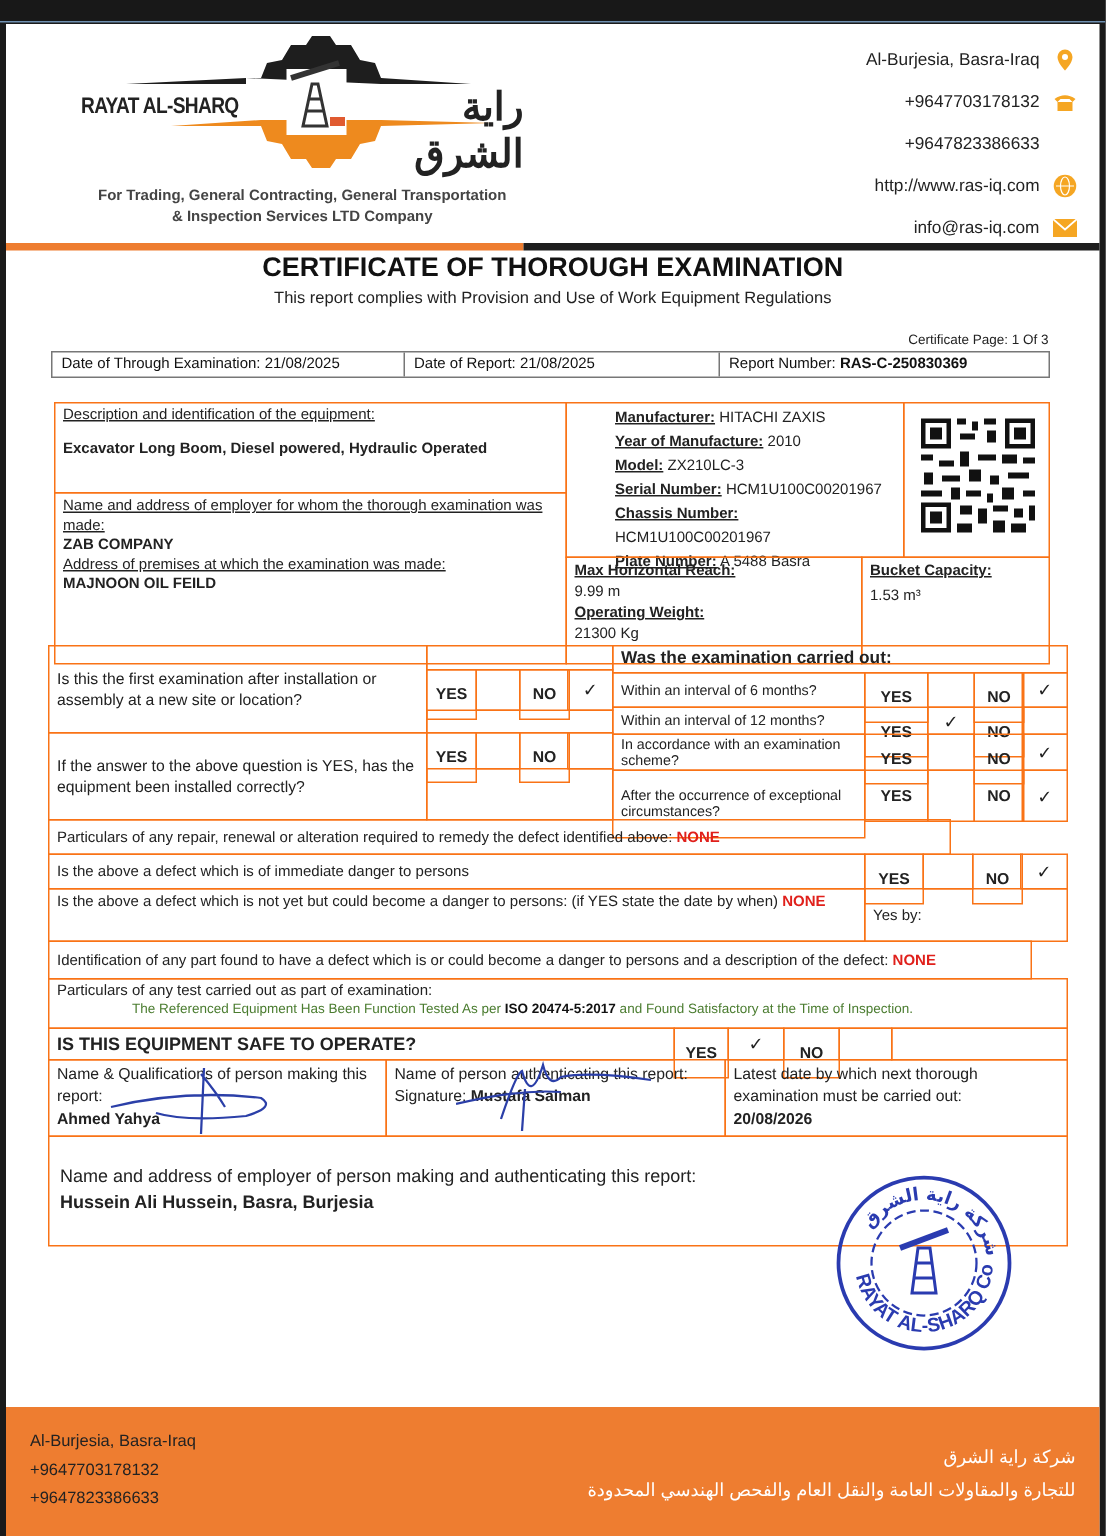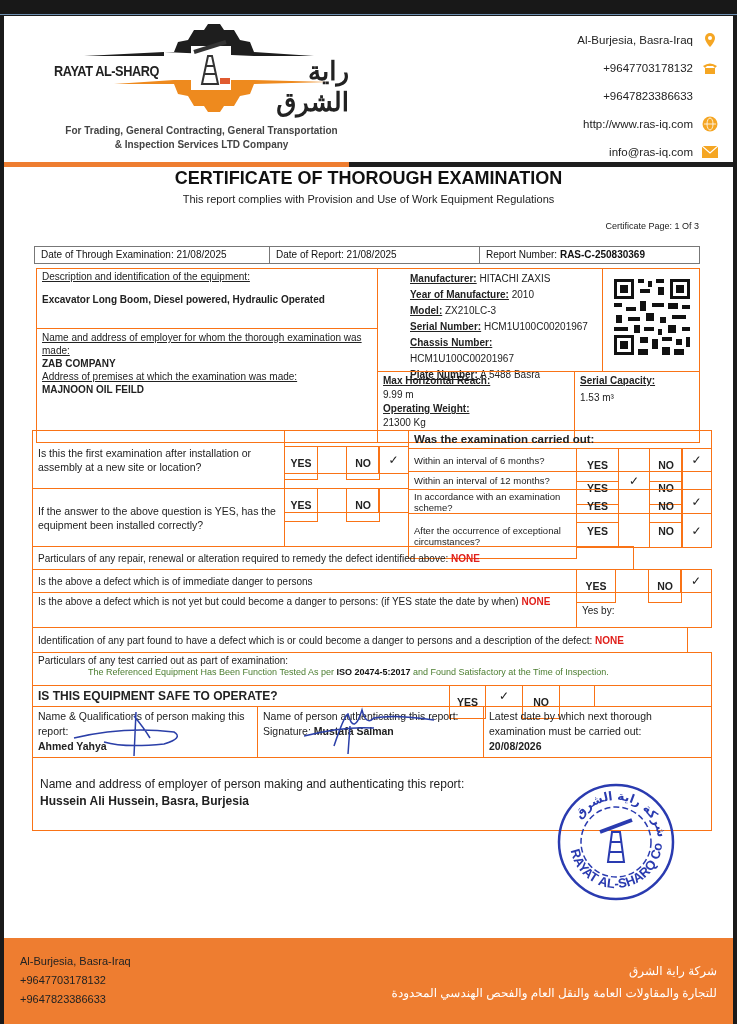--- a/index.html
+++ b/index.html
@@ -19,21 +19,21 @@
   .contact-row .ic { width: 18px; height: 16px; margin-left: 8px; display: inline-flex; align-items: center; justify-content: center; }
   .contact-row .ic.blank { visibility: hidden; }
   .stripe { position: absolute; left: 0; top: 146px; width: 729px; height: 5px; }
   .stripe .o { position: absolute; left: 0; top: 0; width: 345px; height: 5px; background: #ee7d30; }
   .stripe .d { position: absolute; left: 345px; top: 0; width: 384px; height: 5px; background: #1e1e1e; }
 
   .title { position: absolute; left: 0; width: 729px; top: 152px; text-align: center; font-weight: bold; font-size: 18px; color: #111; }
   .subtitle { position: absolute; left: 0; width: 729px; top: 177px; text-align: center; font-size: 11px; color: #222; }
   .cert-page { position: absolute; right: 34px; top: 205px; font-size: 9px; color: #222; }
 
-  .datebar { position: absolute; left: 30px; top: 218px; width: 666px; height: 18px; border: 1px solid #777; display: flex; font-size: 10px; margin-top: 12px; }
+  .datebar { position: absolute; left: 30px; top: 218px; width: 666px; height: 18px; border: 1px solid #777; display: flex; font-size: 10px; }
   .datebar div { border-right: 1px solid #777; padding: 2px 6px; white-space: nowrap; }
   .datebar div:last-child { border-right: none; }
   .b { font-weight: bold; }
   .red { color: #e0201b; font-weight: bold; }
   .green { color: #4a7c2f; }
   .u { text-decoration: underline; }
   .cell { position: absolute; border: 1px solid #f97316; font-size: 10px; padding: 2px 5px; color: #222; }
   .yn { display: flex; align-items: center; justify-content: center; font-weight: bold; font-size: 10.5px; padding: 16px; }
   .chk { display: flex; align-items: center; justify-content: center; font-size: 12px; padding: 0; }
   .footer { position: absolute; left: 0; top: 922px; width: 729px; height: 86px; background: #ee7d30; }
@@ -188,21 +188,21 @@
       </g>
     </svg>
   </div>
   <div class="cell" style="left:373px;top:355px;width:198px;height:72px;line-height:14px;">
     <div class="b u">Max Horizontal Reach:</div>
     <div>9.99 m</div>
     <div class="b u">Operating Weight:</div>
     <div>21300 Kg</div>
   </div>
   <div class="cell" style="left:570px;top:355px;width:126px;height:72px;line-height:14px;">
-    <div class="b u">Serial Capacity:</div>
+    <div class="b u">Bucket Capacity:</div>
     <div style="margin-top:3px">1.53 m³</div>
   </div>
 
   <div class="cell" style="left:28px;top:414px;width:253px;height:59px;display:flex;align-items:center;">
     <span style="font-size:10.5px;line-height:14px">Is this the first examination after installation or assembly at a new site or location?</span>
   </div>
   <div class="cell" style="left:28px;top:472px;width:253px;height:59px;display:flex;align-items:center;">
     <span style="font-size:10.5px;line-height:14px">If the answer to the above question is YES, has the equipment been installed correctly?</span>
   </div>
   <div class="cell" style="left:280px;top:414px;width:125px;height:17px;"></div>

